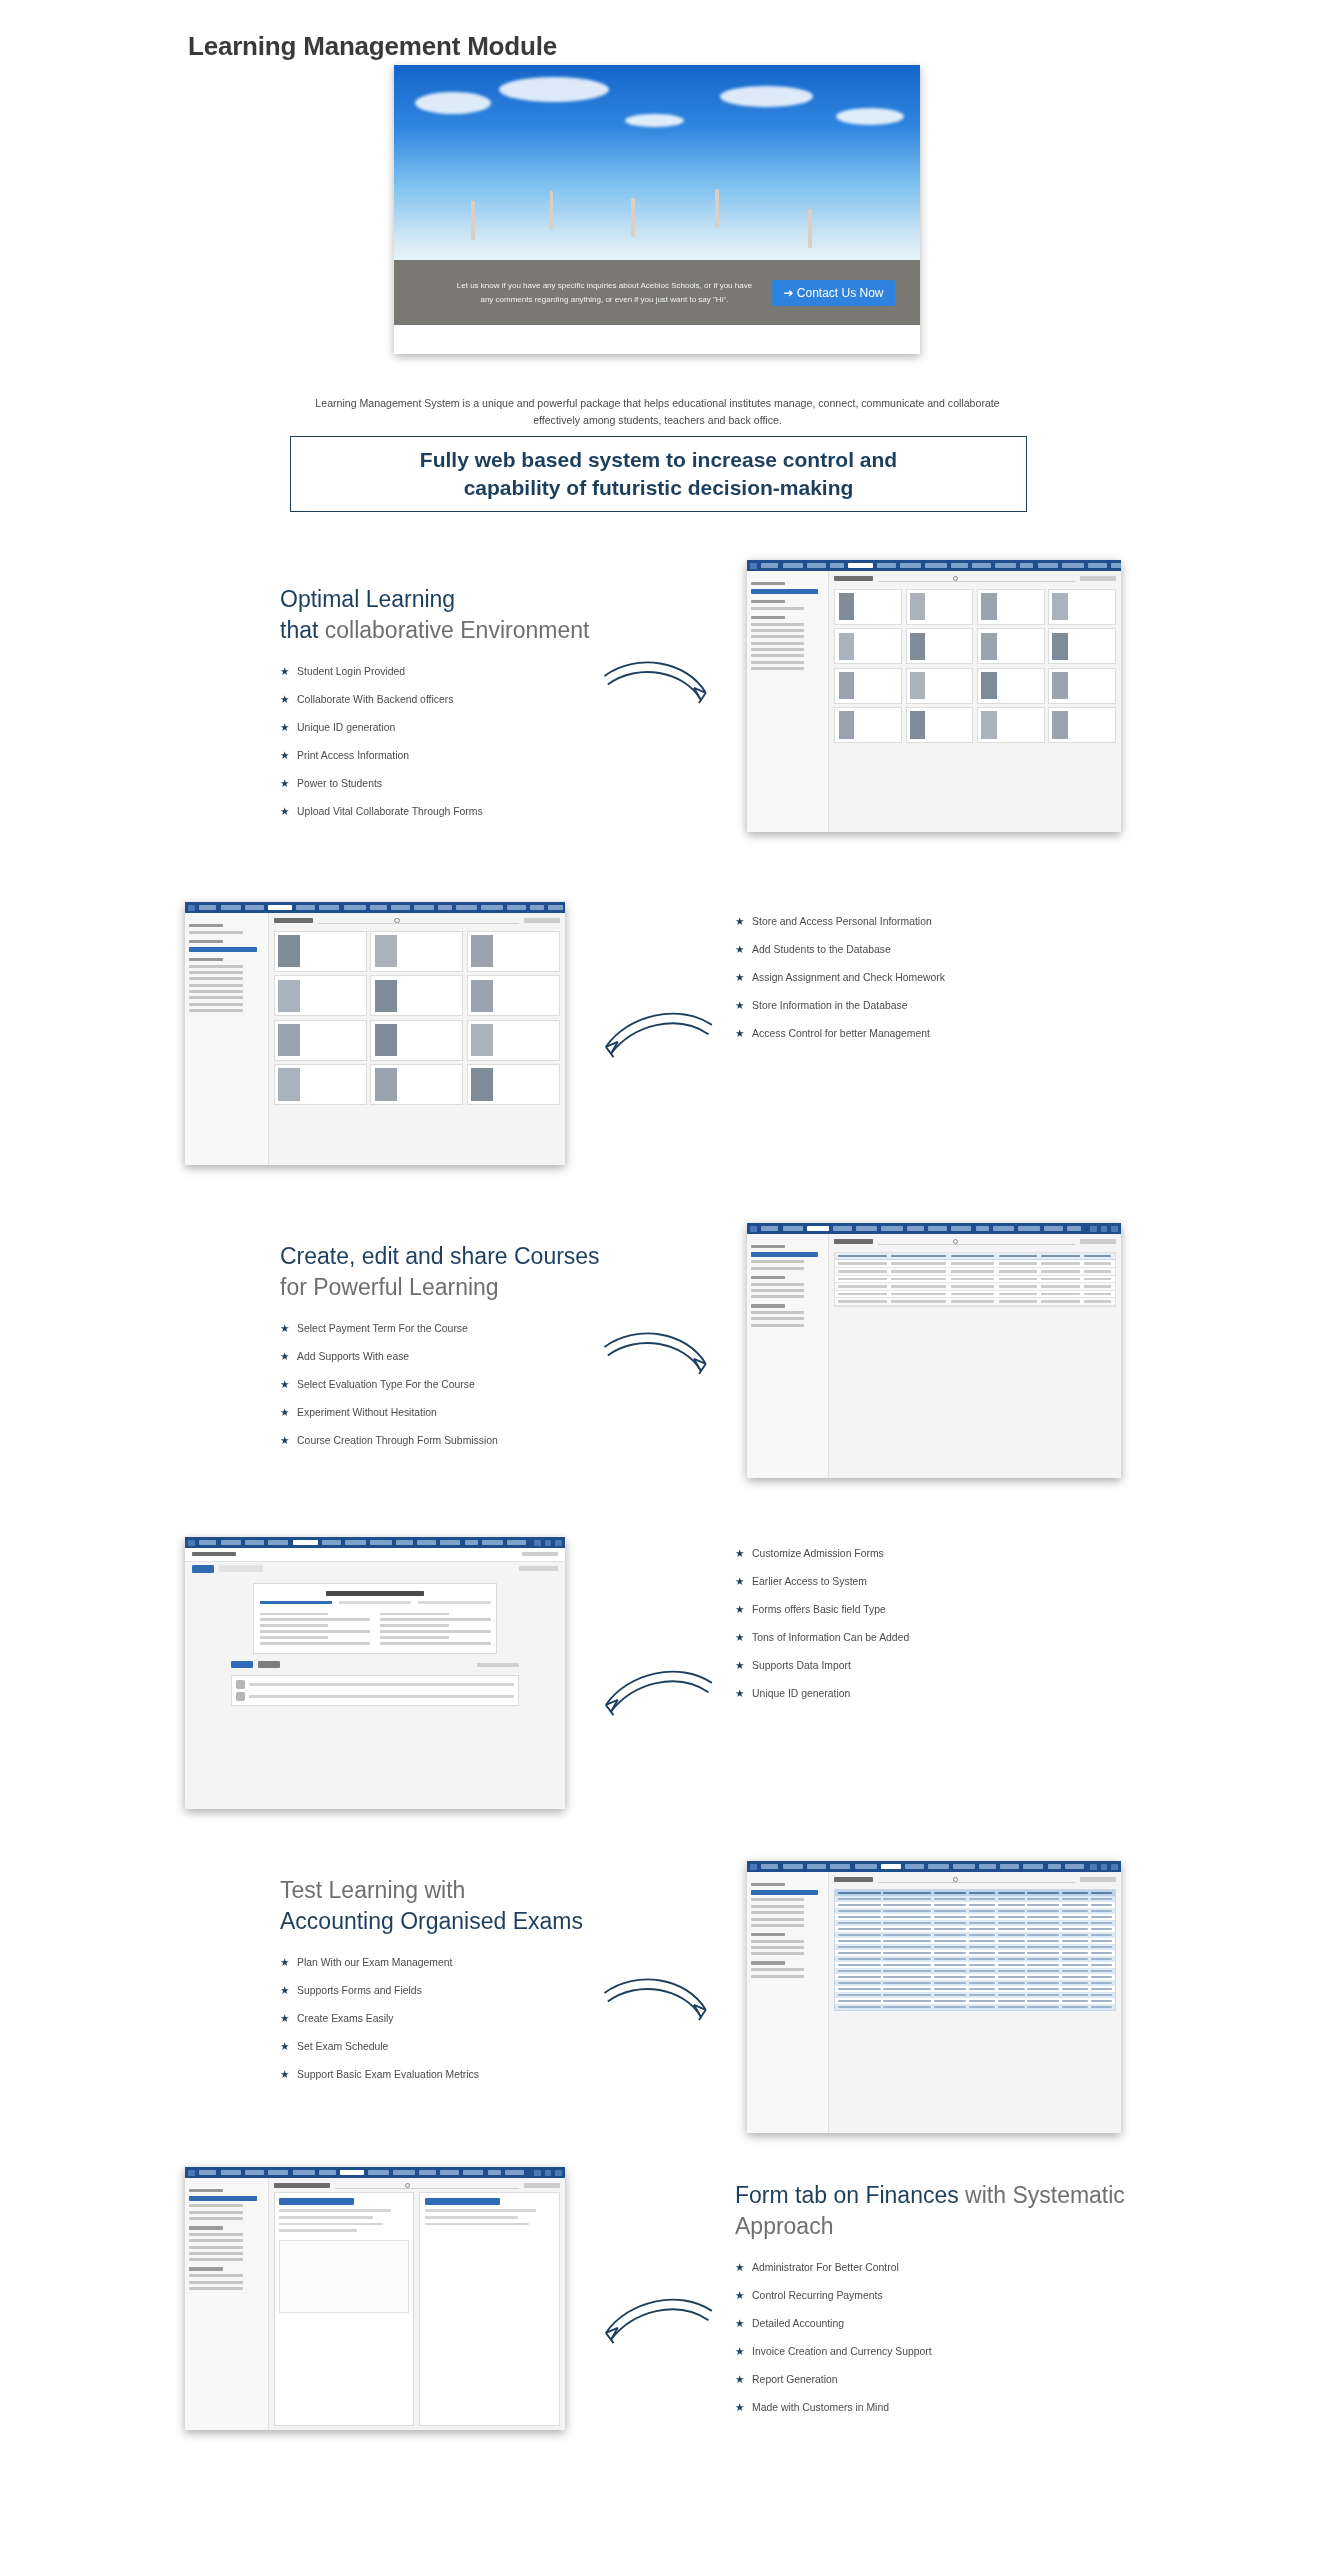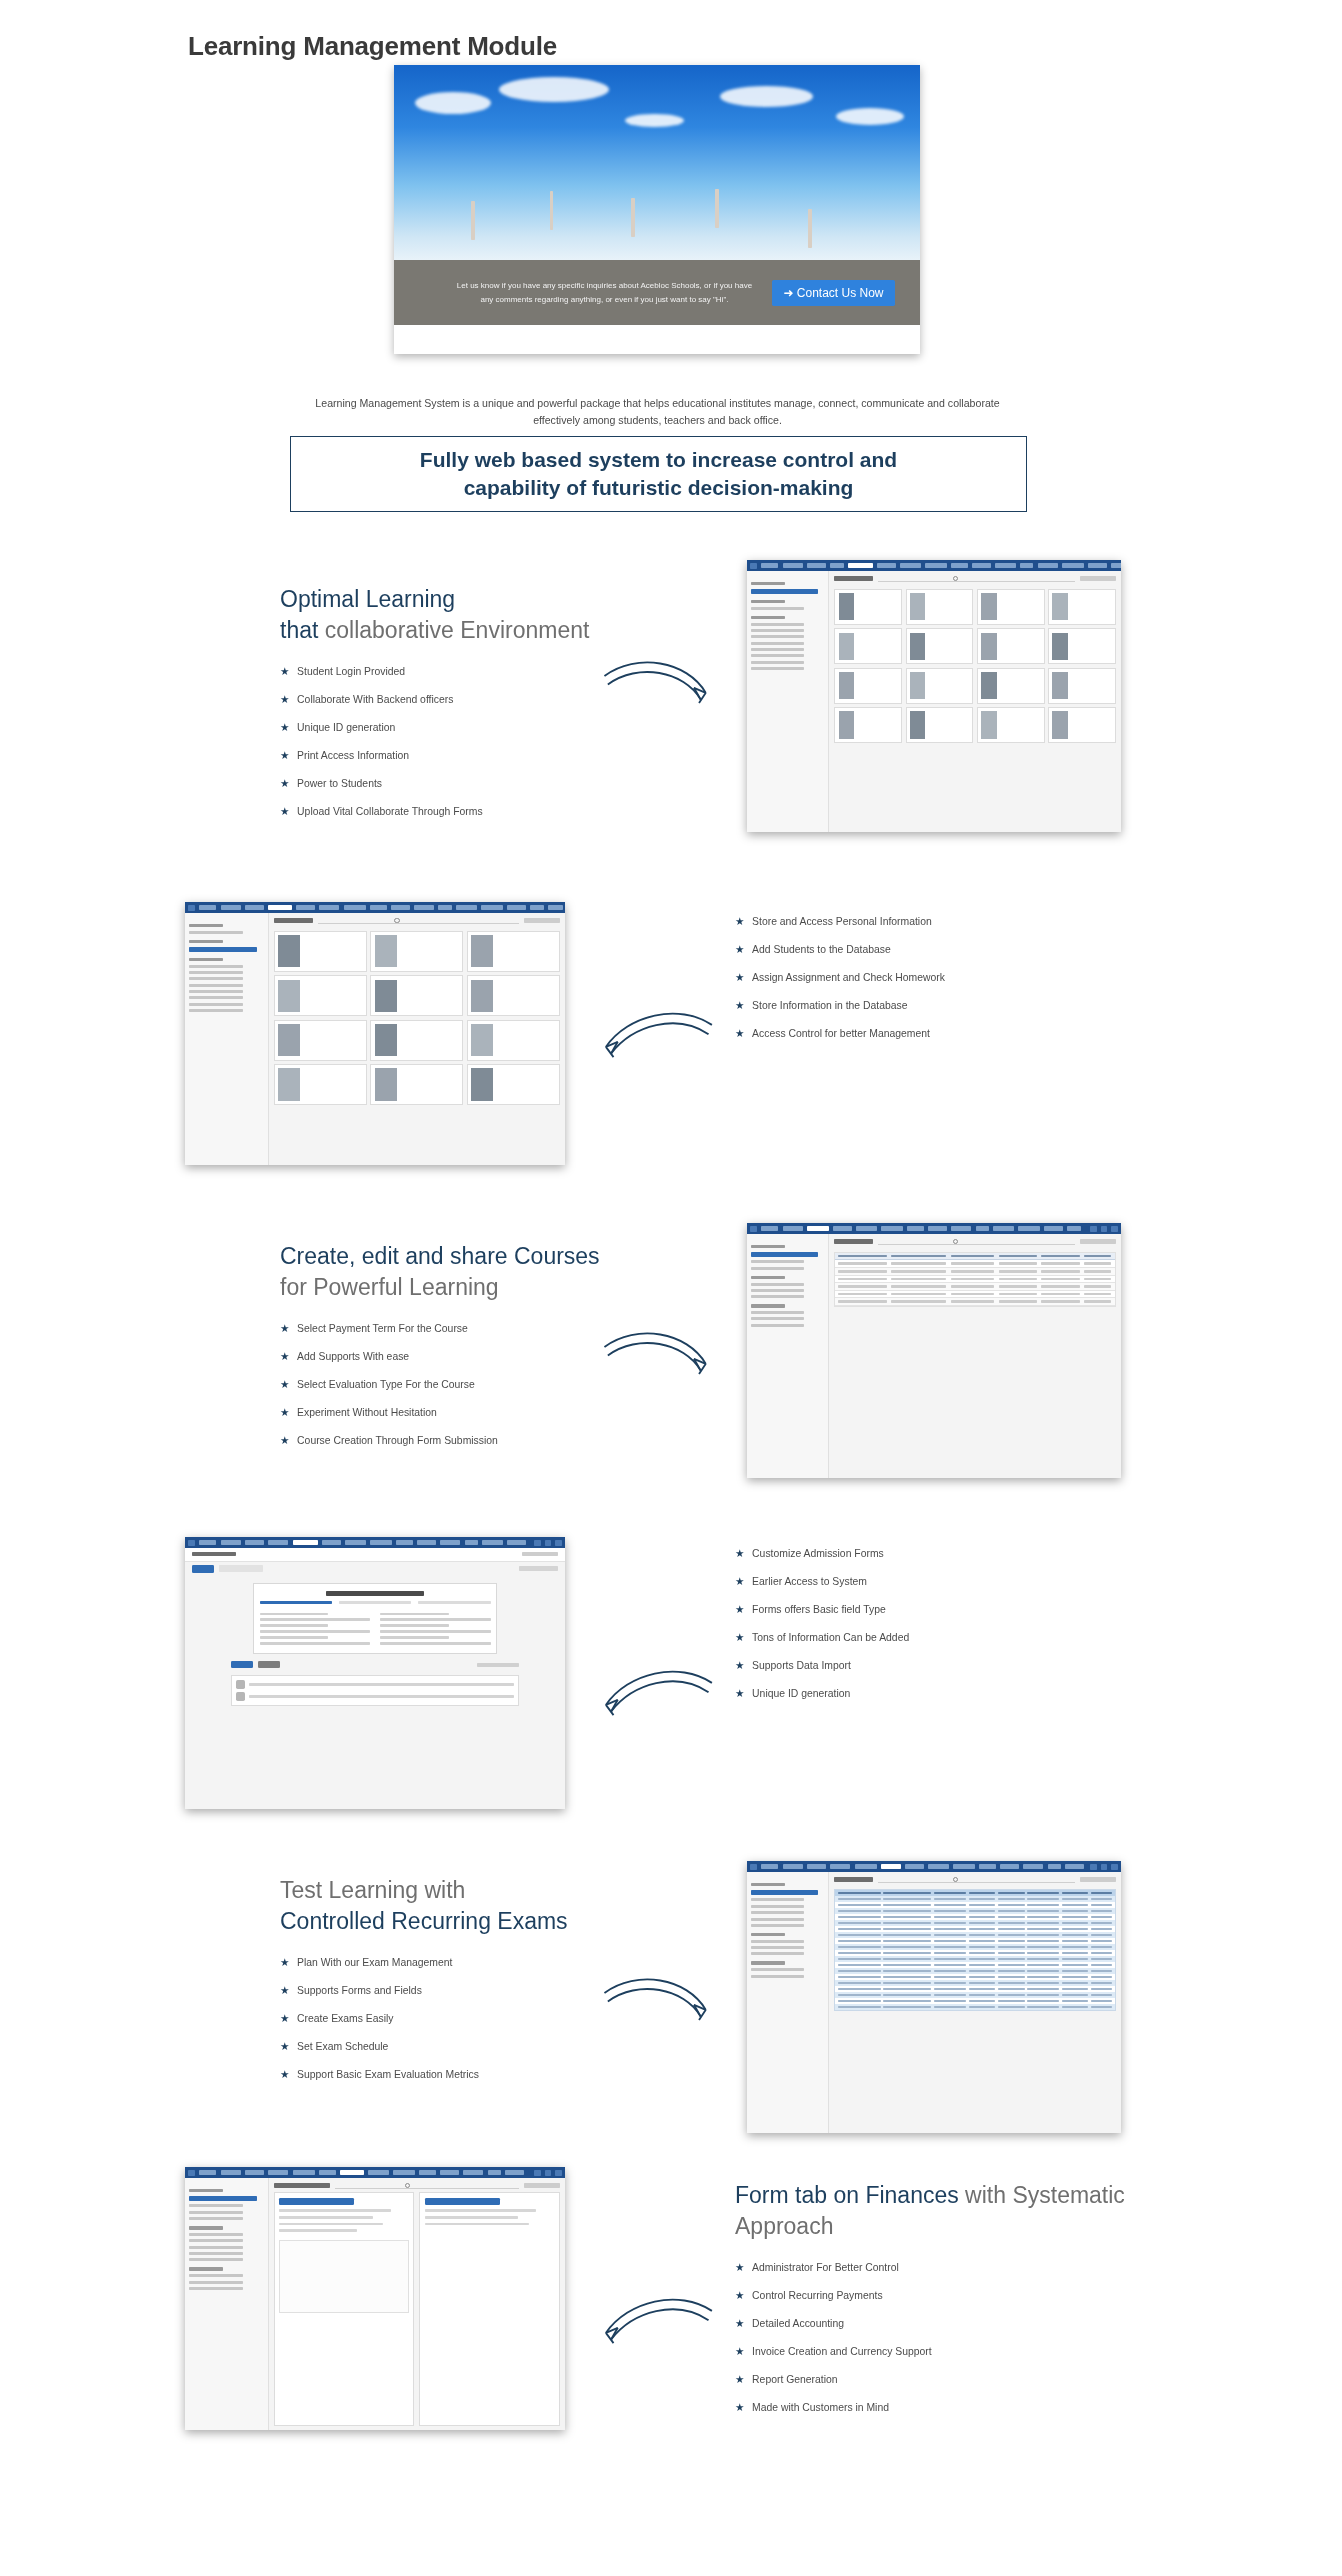--- a/index.html
+++ b/index.html
@@ -754,21 +754,21 @@
     <li>
         <span class="star">★</span>
         <span>Unique ID generation</span>
       </li>
   </ul>
 </div>
 
 <div class="feature" style="left:280px; top:1875px; width:340px;">
   <h3 class="feat-head">
     <span>Test Learning with </span><br>
-    <b>Controlled Recurring Exams</b>
+    <b>Accounting Organised Exams</b>
   </h3>
   <ul class="feat-list">
     <li>
         <span class="star">★</span>
         <span>Plan With our Exam Management</span>
       </li>
     <li>
         <span class="star">★</span>
         <span>Supports Forms and Fields</span>
       </li>

